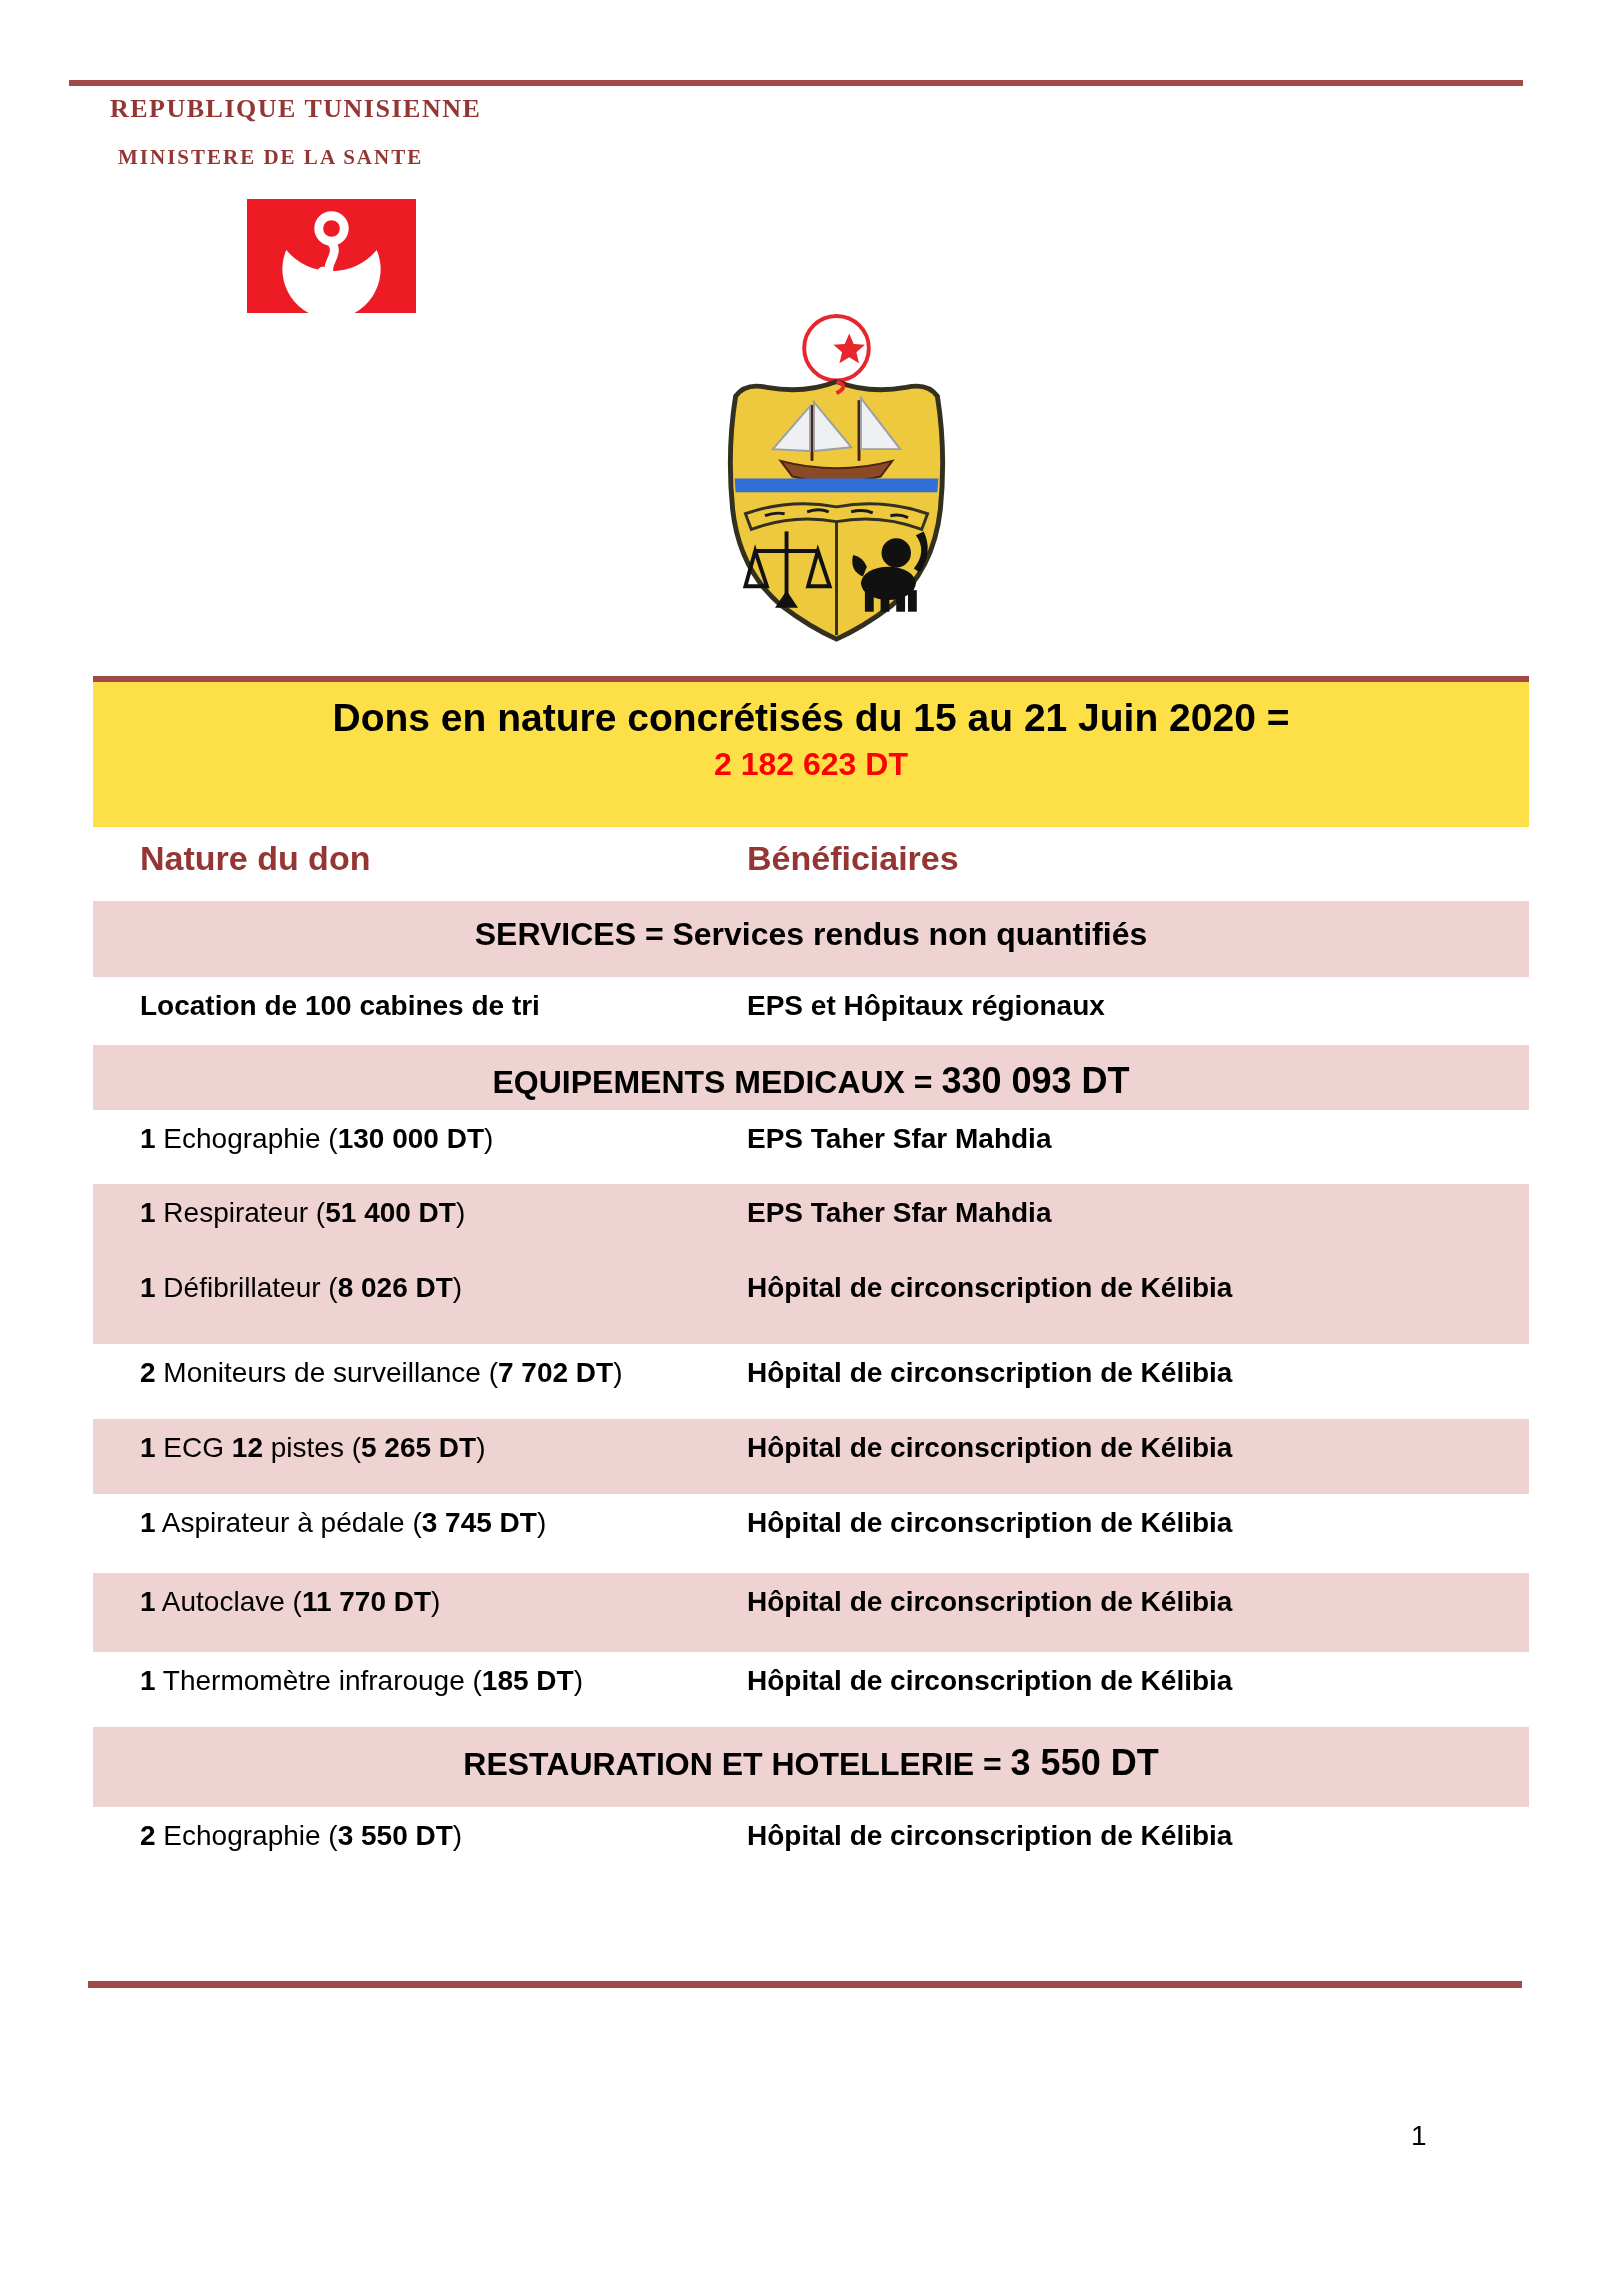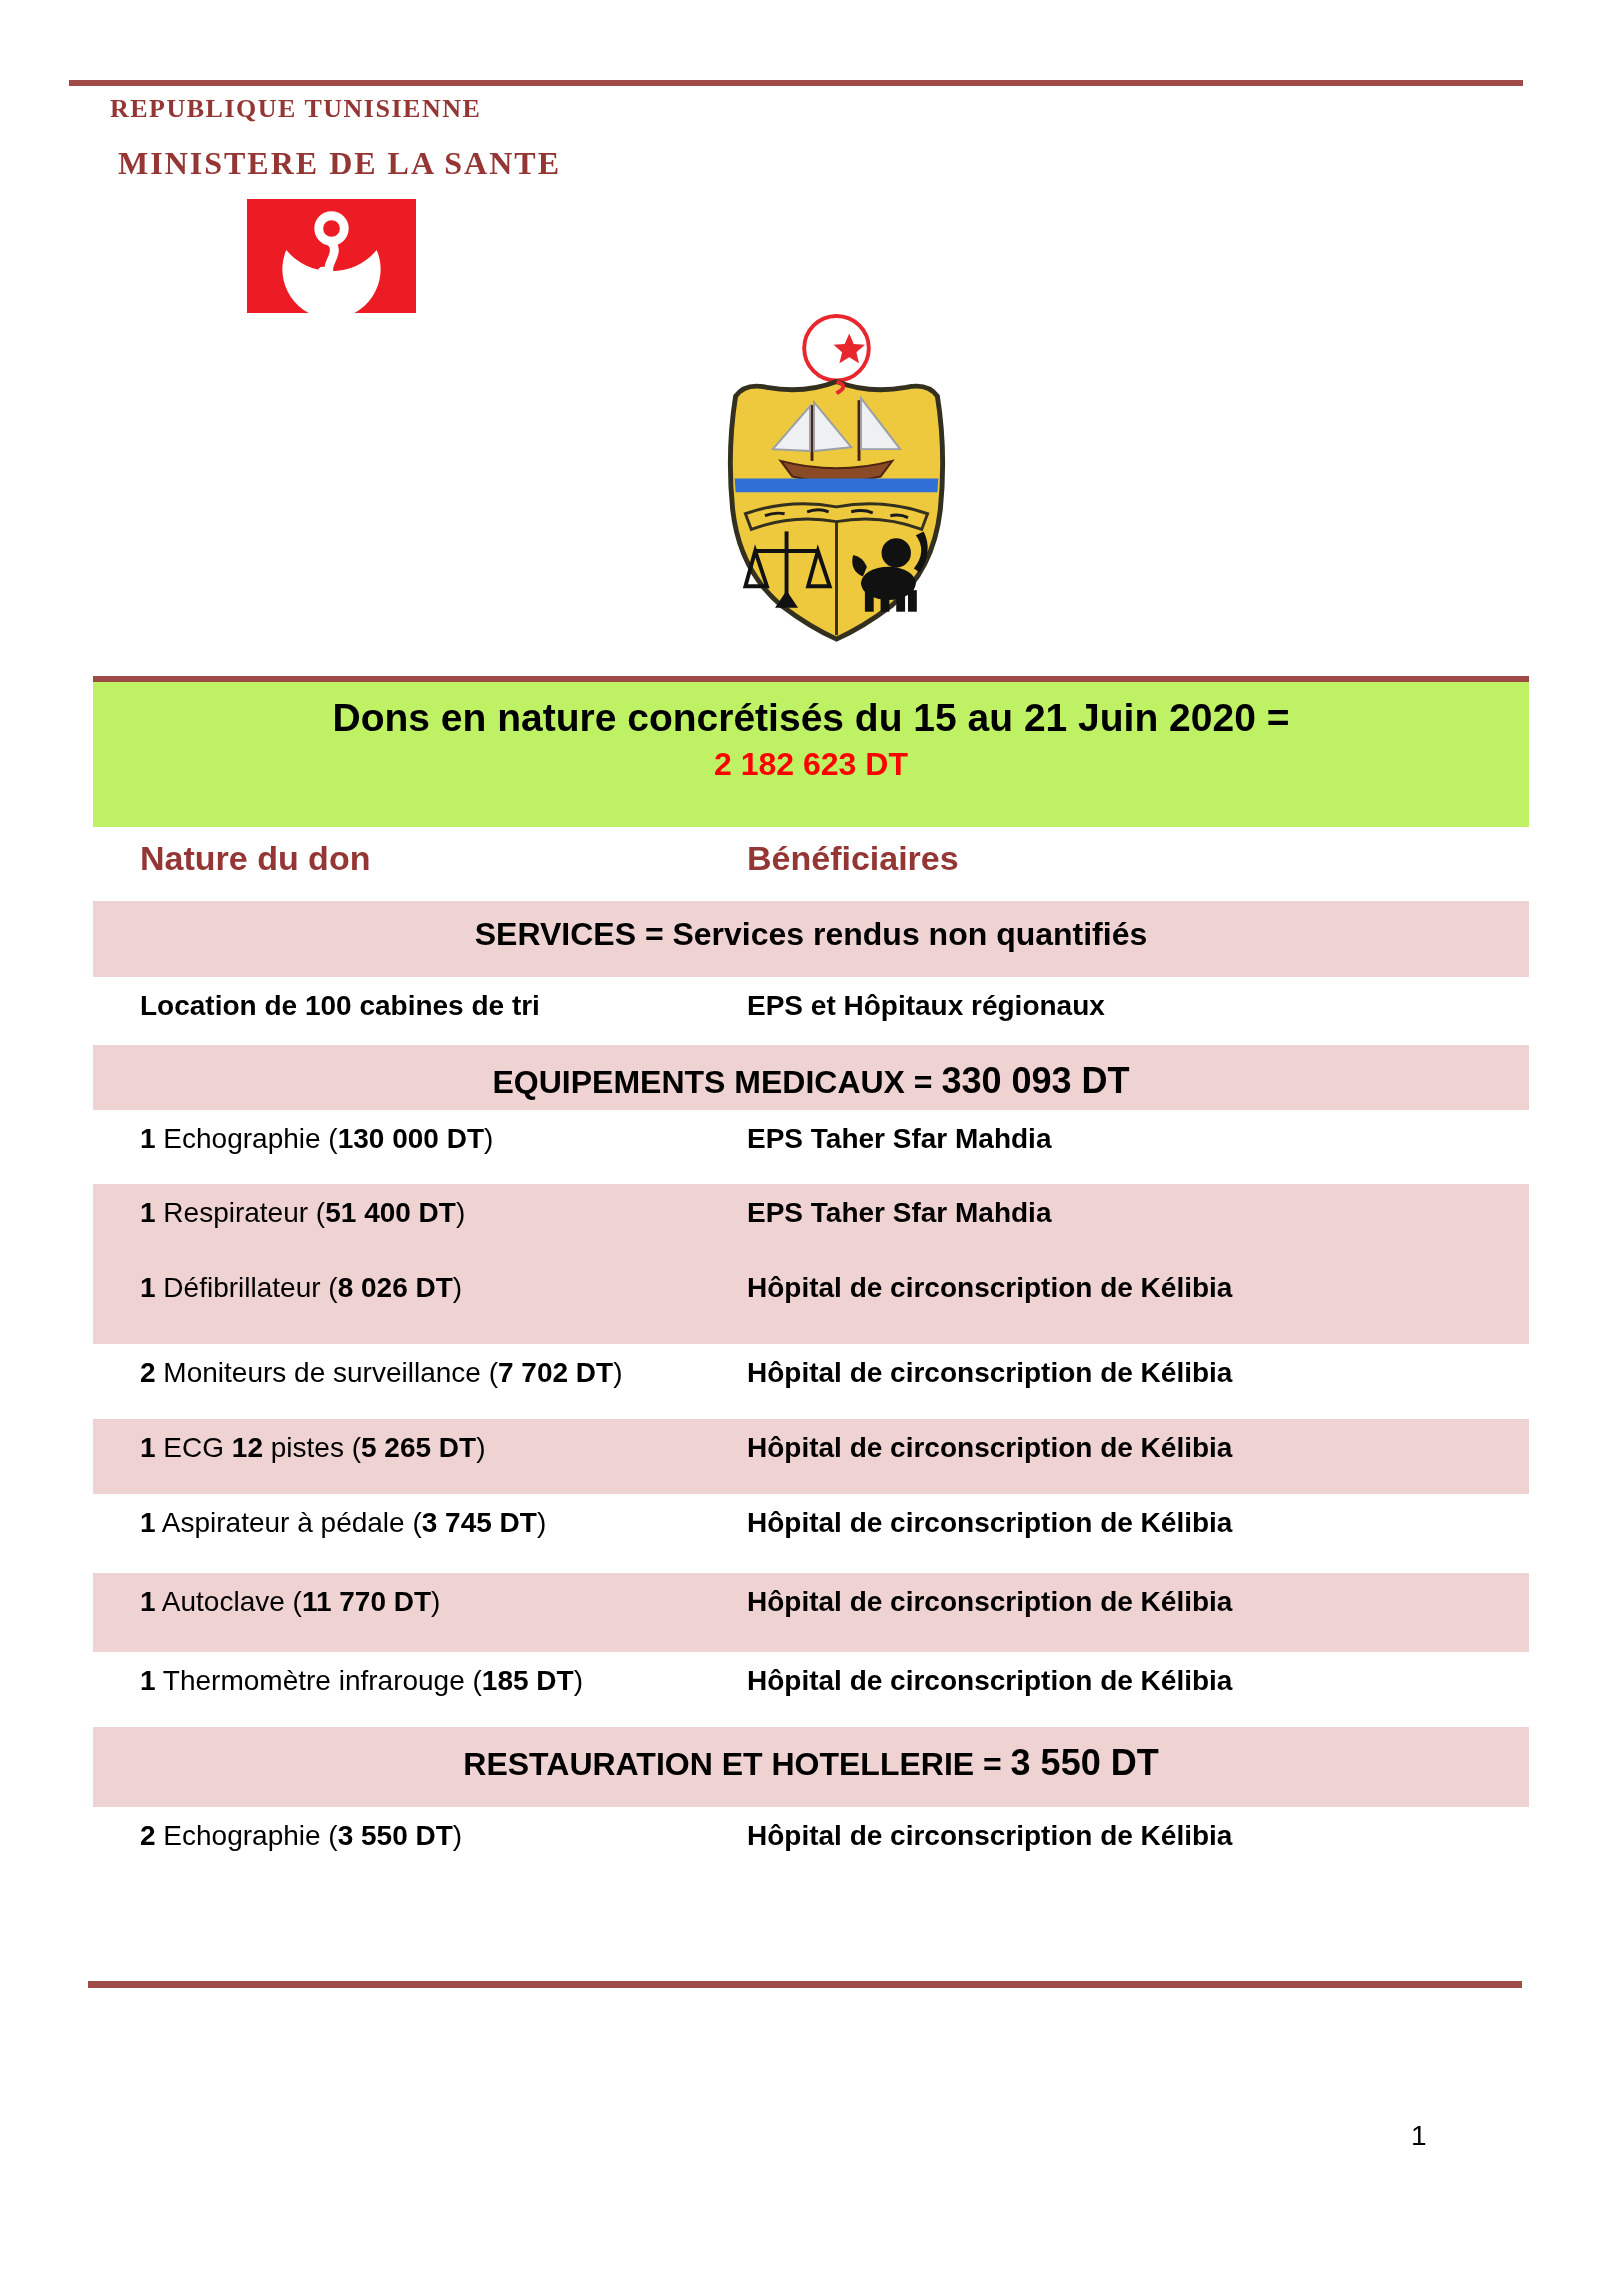--- a/index.html
+++ b/index.html
@@ -5,28 +5,28 @@
   html,body{margin:0;padding:0;background:#ffffff;}
   .page{position:relative;width:1621px;height:2293px;background:#ffffff;overflow:hidden;
         font-family:"Liberation Sans",sans-serif;color:#000;}
   .rule{position:absolute;background:#a04a47;}
   .top-rule{left:69px;top:80px;width:1454px;height:5.9px;}
   .bottom-rule{left:88px;top:1981px;width:1434px;height:6.9px;}
 
   .letterhead-rep{position:absolute;left:110px;top:88px;font-family:"Liberation Serif",serif;
         font-weight:bold;font-size:26px;color:#943634;letter-spacing:1.5px;margin-top:6px;}
   .letterhead-min{position:absolute;left:118px;top:145px;font-family:"Liberation Serif",serif;
-        font-weight:bold;font-size:32px;color:#943634;letter-spacing:2px;}
+        font-weight:bold;font-size:21px;color:#943634;letter-spacing:2px;}
 
   .moh-logo{position:absolute;left:247px;top:199px;width:169px;height:114px;}
   .coa{position:absolute;left:714px;top:312px;width:245px;height:333px;}
 
   .content{position:absolute;left:93px;top:676px;width:1436px;}
 
-  .title-banner{border-top:6.9px solid #a04a47;background:#bef264;height:145px;
+  .title-banner{border-top:6.9px solid #a04a47;background:#fde047;height:145px;
         box-sizing:content-box;text-align:center;}
   .title-line1{padding-top:13.7px;font-size:39px;font-weight:bold;color:#000;}
   .title-amount{margin-top:5.9px;font-size:32px;font-weight:bold;color:#ff0000;}
 
   .colhead{height:74px;display:flex;background:#fff;}
   .colhead .c1,.colhead .c2{padding-top:11.8px;font-size:34px;font-weight:bold;color:#943634;}
   .c1{width:654px;box-sizing:border-box;padding-left:47px;flex:0 0 auto;}
   .c2{flex:1 1 auto;}
 
   .banner{background:#efd3d2;text-align:center;font-weight:bold;font-size:32px;

